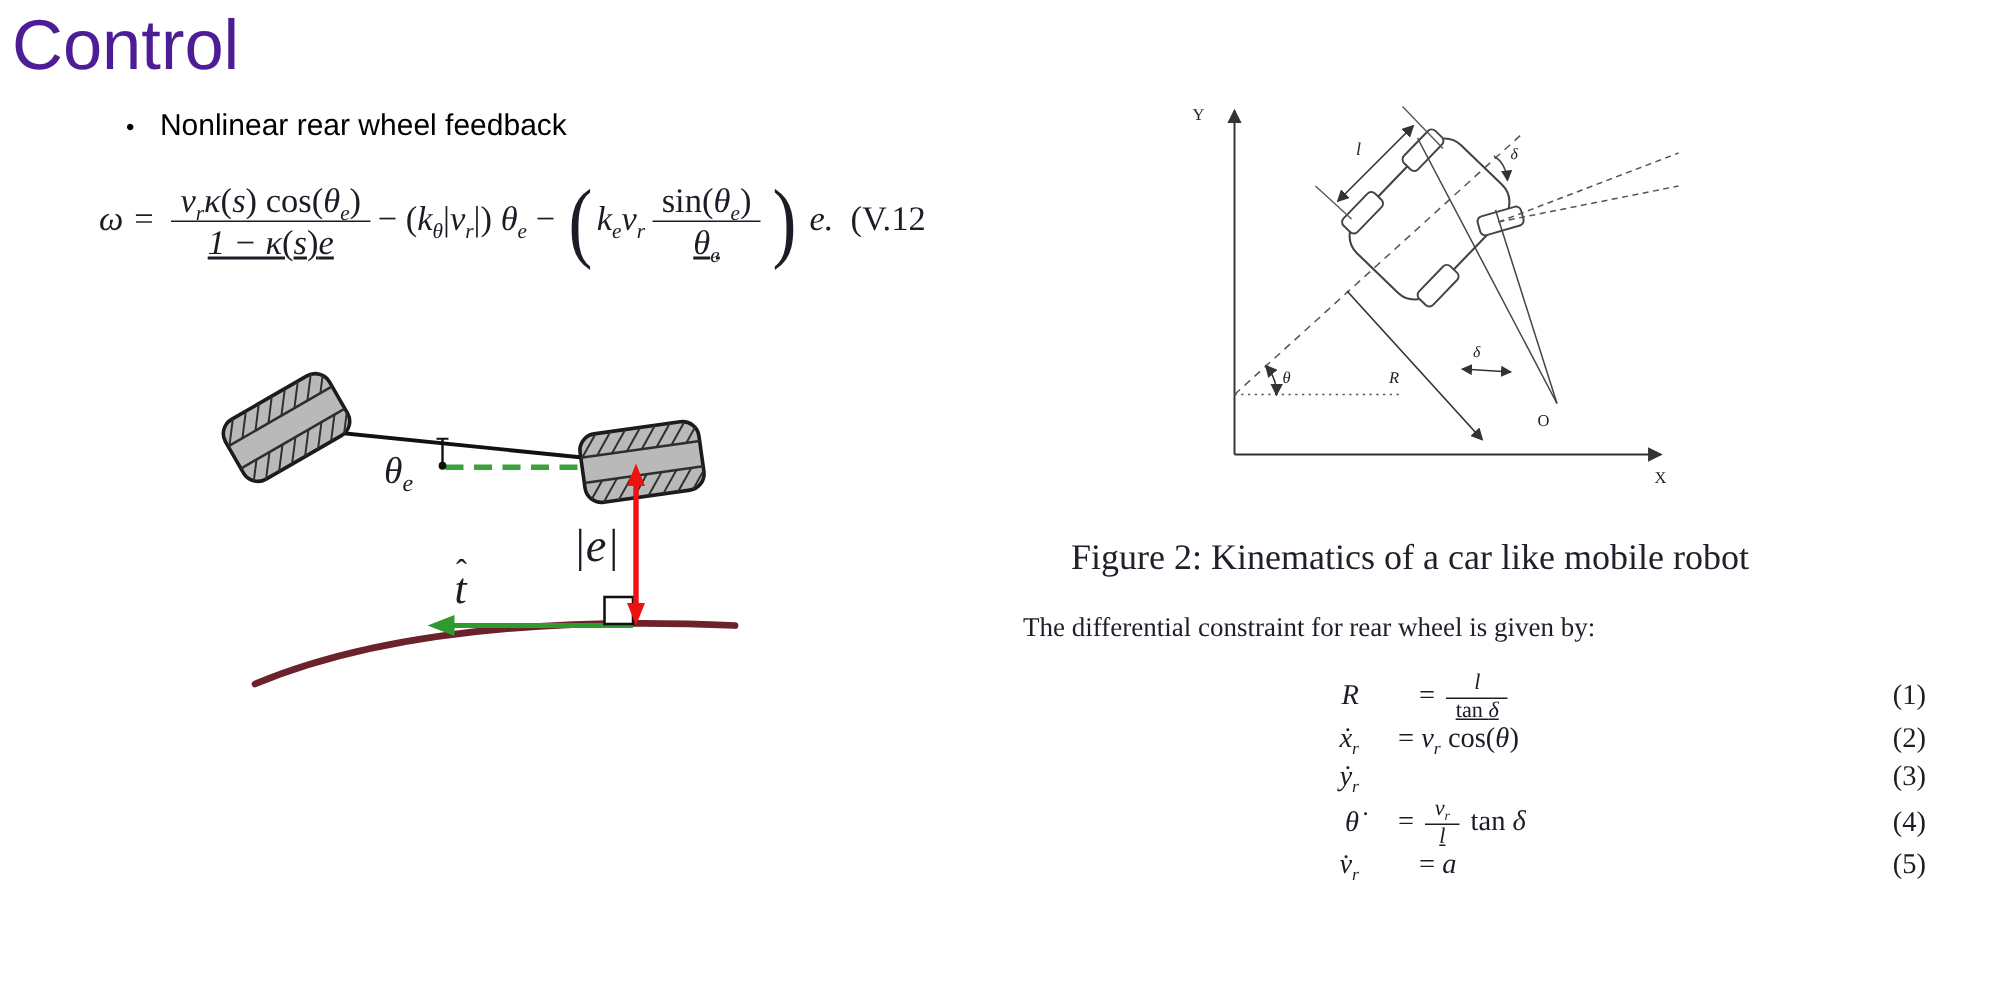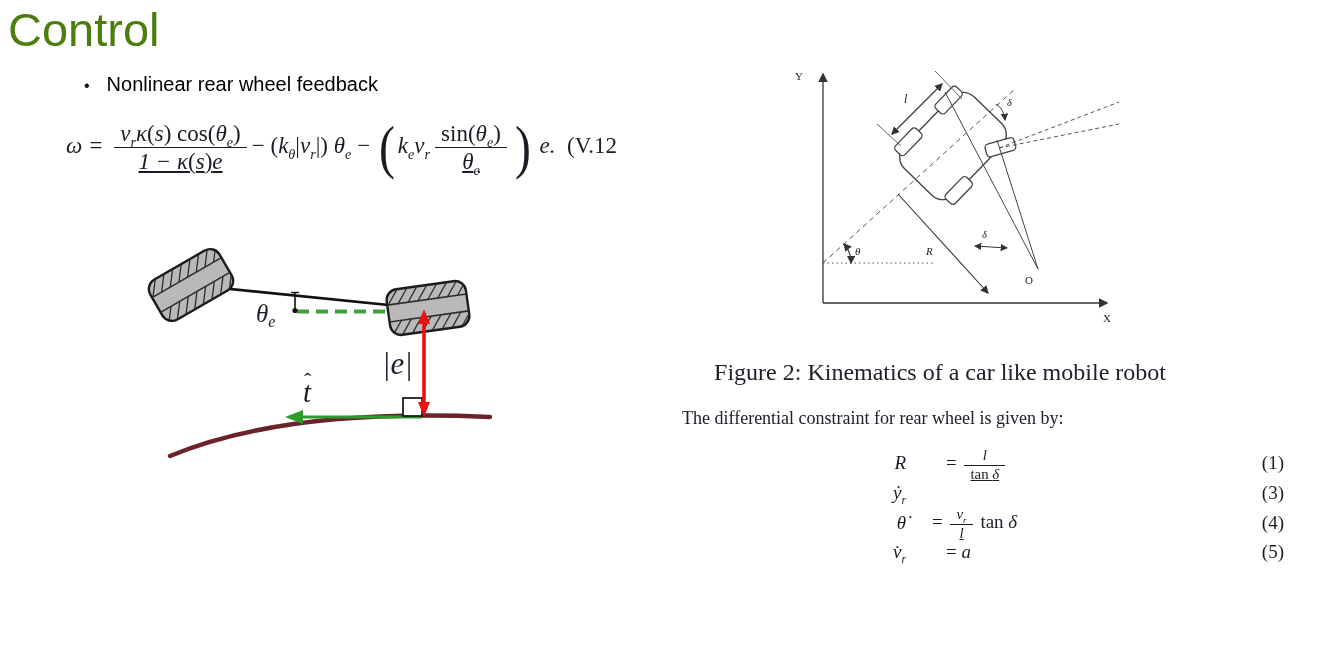--- a/index.html
+++ b/index.html
@@ -1,19 +1,19 @@
 <!DOCTYPE html>
 <html><head>
 <meta charset="utf-8">
 <style>
   html,body{margin:0;padding:0;background:#ffffff;}
   .slide{position:relative;width:1333px;height:659px;background:#fff;overflow:hidden;
          font-family:"Liberation Sans",sans-serif;color:#1a1a1a;}
   .title{position:absolute;left:8px;top:2px;margin:0;font-size:47px;font-weight:400;
-         color:#4d7c0f;font-family:"Liberation Sans",sans-serif;}
+         color:#4c1d95;font-family:"Liberation Sans",sans-serif;}
   .bullet-row{position:absolute;left:84px;top:73px;display:flex;gap:17px;font-size:20px;color:#000;}
   .bullet-glyph{font-size:16px;line-height:26px;}
 
   
   .math{font-family:"Liberation Serif","DejaVu Serif",serif;font-style:italic;color:#1c1c26;}
   .mtext,.mup{white-space:pre;}
   .mup{font-style:normal;}
   sub.msub{font-size:62%;line-height:0;font-style:italic;}
   .mfrac{display:inline-block;vertical-align:middle;text-align:center;margin:0 5px;line-height:1.12;}
   .mnum{display:block;padding:0 6px 1px;border-bottom:1.4px solid currentColor;white-space:nowrap;}
@@ -170,20 +170,25 @@
 
   <div class="caption">Figure 2: Kinematics of a car like mobile robot</div>
   <div class="intro">The differential constraint for rear wheel is given by:</div>
   <div class="eqs math" id="eqs">
       <div class="eqrow">
         <span class="lhs"><span class="mtext">R</span></span>
         <span class="rhs"><span class="mup">= </span><span class="mfrac"><span class="mnum"><span class="mtext">l</span></span><span class="mden"><span class="mup">tan </span><span class="mtext">δ</span></span></span></span>
         <span class="eqnum">(1)</span>
       </div>
       <div class="eqrow">
+        <span class="lhs"><span class="mtext">ẋ</span><sub class="msub">r</sub></span>
+        <span class="rhs"><span class="mup">= </span><span class="mtext">v</span><sub class="msub">r</sub><span class="mup"> cos(</span><span class="mtext">θ</span><span class="mup">)</span></span>
+        <span class="eqnum">(2)</span>
+      </div>
+      <div class="eqrow">
         <span class="lhs"><span class="mtext">ẏ</span><sub class="msub">r</sub></span>
         <span class="eqnum">(3)</span>
       </div>
       <div class="eqrow">
         <span class="lhs"><span class="mtext">θ̇</span></span>
         <span class="rhs"><span class="mup">= </span><span class="mfrac"><span class="mnum"><span class="mtext">v</span><sub class="msub">r</sub></span><span class="mden"><span class="mtext">l</span></span></span><span class="mup"> tan </span><span class="mtext">δ</span></span>
         <span class="eqnum">(4)</span>
       </div>
       <div class="eqrow">
         <span class="lhs"><span class="mtext">v̇</span><sub class="msub">r</sub></span>

